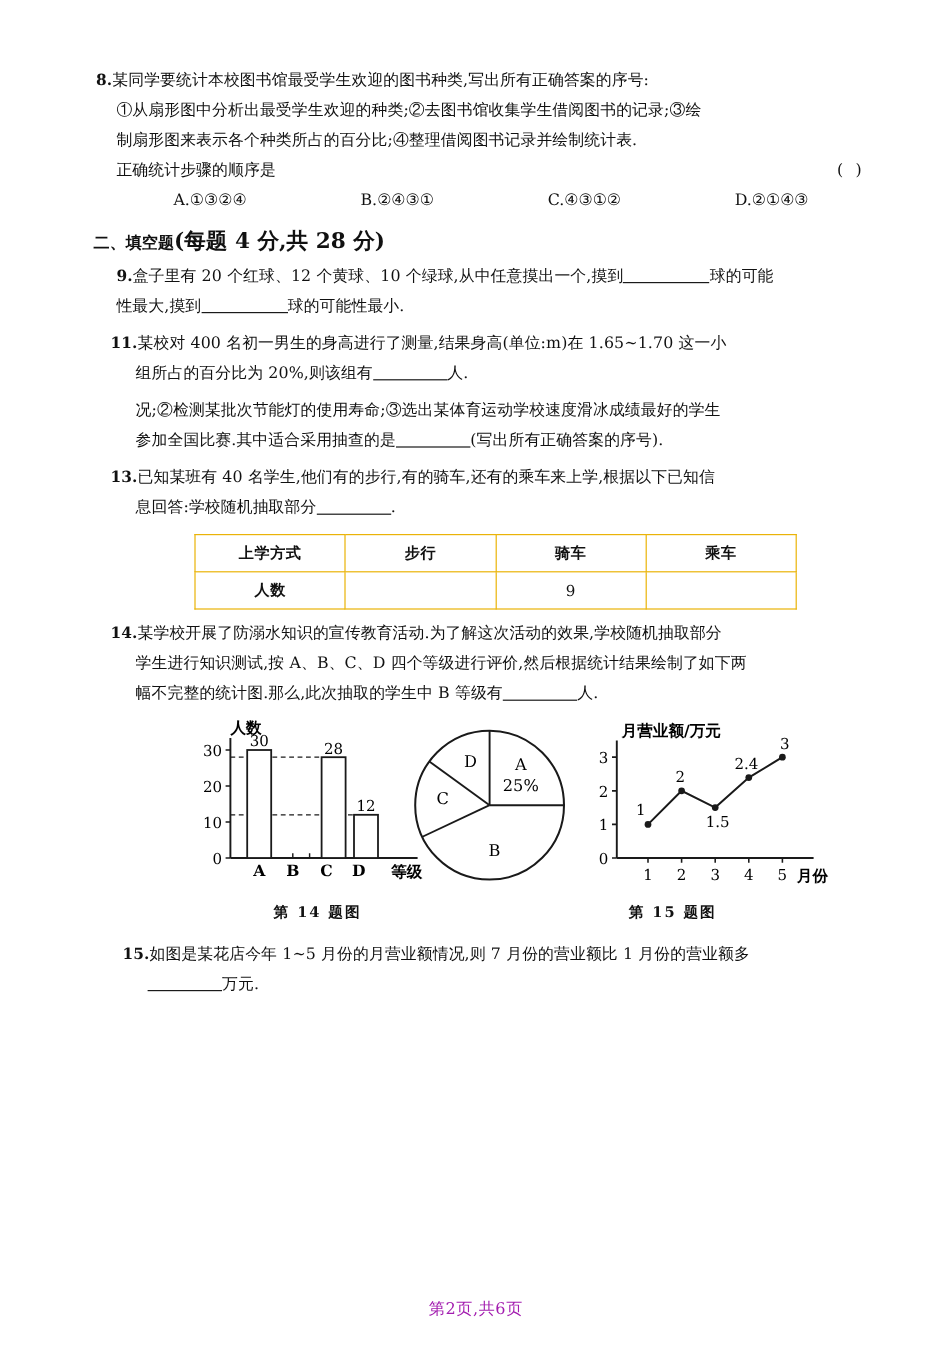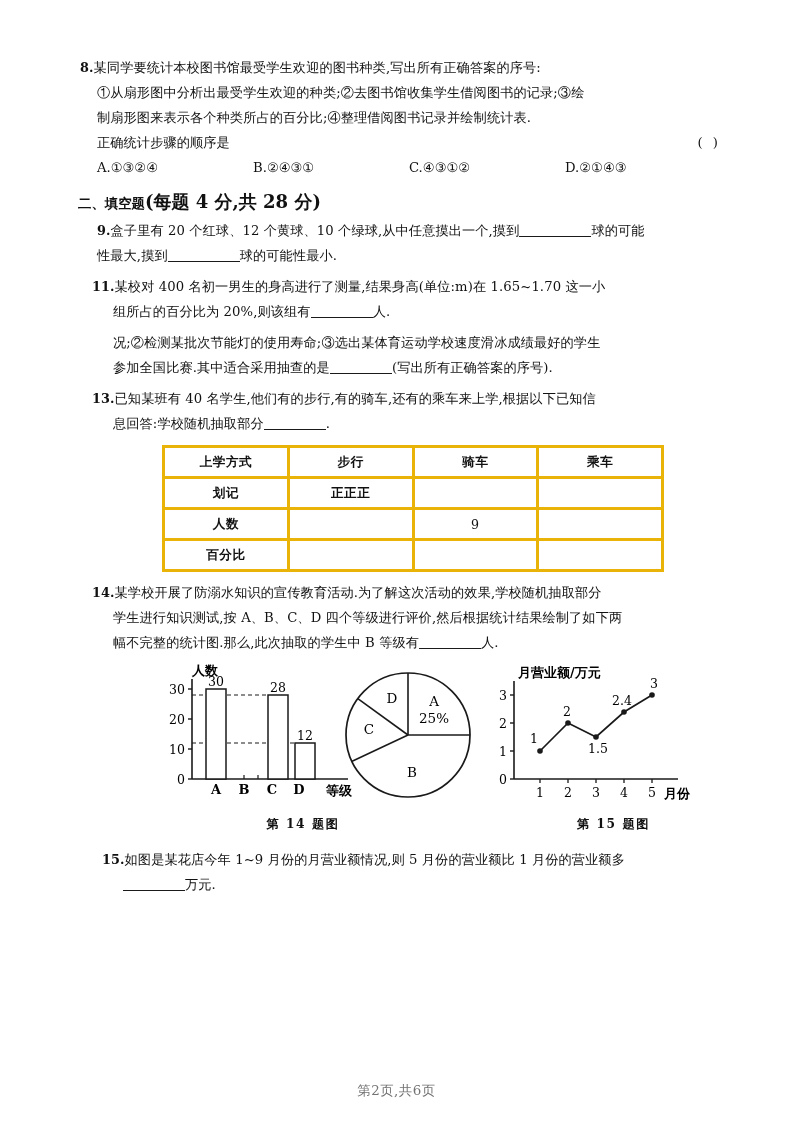--- a/index.html
+++ b/index.html
@@ -47,79 +47,79 @@
     letter-spacing: 3px;
   }
 
   
   .options {
     display: flex;
     font-size: 13.2px;
     line-height: 25px;
     padding-left: 17px;
   }
-  .opt { width: 170px; white-space: nowrap; }
+  .opt { width: 170px; white-space: nowrap; text-align: center; }
 
   
   .section-head {
     font-size: 13.4px;
     font-weight: 700;
     line-height: 26px;
     margin-top: 9px;
     margin-bottom: 2px;
     margin-left: -2px;
   }
   .section-head .paren { font-weight: 700; font-size: 18px; }
 
   
   .tbl-wrap { padding-left: 82px; margin-top: 9px; margin-bottom: 8px; }
   table.schooltbl {
     border-collapse: collapse;
     width: 502px;
     table-layout: fixed;
   }
   table.schooltbl td {
-    border: 3px solid #eab308;
+    border: 1px solid #eab308;
     height: 31px;
     text-align: center;
     font-size: 12.6px;
     font-weight: 600;
     letter-spacing: 0.5px;
     margin-top: 32px;
   }
   table.schooltbl td.numcell { font-weight: 400; font-family: "DejaVu Serif", serif; }
 
   
   .figrow {
     position: relative;
     height: 172px;
     margin-top: 4px;
   }
   .fig { position: absolute; }
   .figcap {
-    text-align: center;
+    text-align: left;
     font-size: 12.2px;
     font-weight: 700;
     letter-spacing: 1.6px;
     margin-top: 1px;
   }
 
   
   #fig14 { left: 88px; top: 0; width: 210px; }
   #fig-pie { left: 258px; top: 4px; width: 160px; }
   #fig15 { left: 408px; top: 0; width: 215px; }
 
   
   .footer {
     position: absolute;
     left: 0; right: 0;
     top: 1082px;
     text-align: center;
     font-size: 13.4px;
-    color: #737373;
+    color: #a21caf;
     letter-spacing: 0.5px;
   }
   .footer-rule {
     position: absolute;
     left: 80px; right: 72px; top: 1074px;
     height: 0;
   }
 
   svg text {
     font-family: "DejaVu Serif", "Liberation Serif", serif;
@@ -198,35 +198,23 @@
   <div class="tbl-wrap">
     <table class="schooltbl">
       <tbody>
         <tr>
           <td>上学方式</td>
           <td>步行</td>
           <td>骑车</td>
           <td>乘车</td>
         </tr>
         <tr>
-          <td>划记</td>
-          <td>正正正</td>
-          <td></td>
-          <td></td>
-        </tr>
-        <tr>
           <td>人数</td>
           <td></td>
           <td class="numcell">9</td>
-          <td></td>
-        </tr>
-        <tr>
-          <td>百分比</td>
-          <td></td>
-          <td></td>
           <td></td>
         </tr>
       </tbody>
     </table>
   </div>
 
   <div class="qblock">
     <div class="line" style="padding-left:12px">
       <span class="qnum">14.</span><span>某学校开展了防溺水知识的宣传教育活动.为了解这次活动的效果,学校随机抽取部分</span>
     </div>
@@ -351,21 +339,21 @@
         <text id="lc-xt3" x="136" y="136" text-anchor="middle" font-size="12.5">4</text>
         <text id="lc-xt4" x="164" y="136" text-anchor="middle" font-size="12.5">5</text>
         <text id="lc-xlabel" x="176" y="137" font-size="13" font-weight="bold">月份</text>
       </svg>
       <div class="figcap" style="padding-left:36px">第 15 题图</div>
     </div>
   </div>
 
   <div class="qblock" style="margin-top:14px">
     <div class="line" style="padding-left:22px">
-      <span class="qnum">15.</span><span>如图是某花店今年 1~9 月份的月营业额情况,则 5 月份的营业额比 1 月份的营业额多</span>
+      <span class="qnum">15.</span><span>如图是某花店今年 1~5 月份的月营业额情况,则 7 月份的营业额比 1 月份的营业额多</span>
     </div>
     <div class="line" style="padding-left:43px">
       <span class="blank b-md"></span><span>万元.</span>
     </div>
   </div>
 
 </div>
 
 <div class="footer-rule"></div>
 <div class="footer">第2页,共6页</div>

